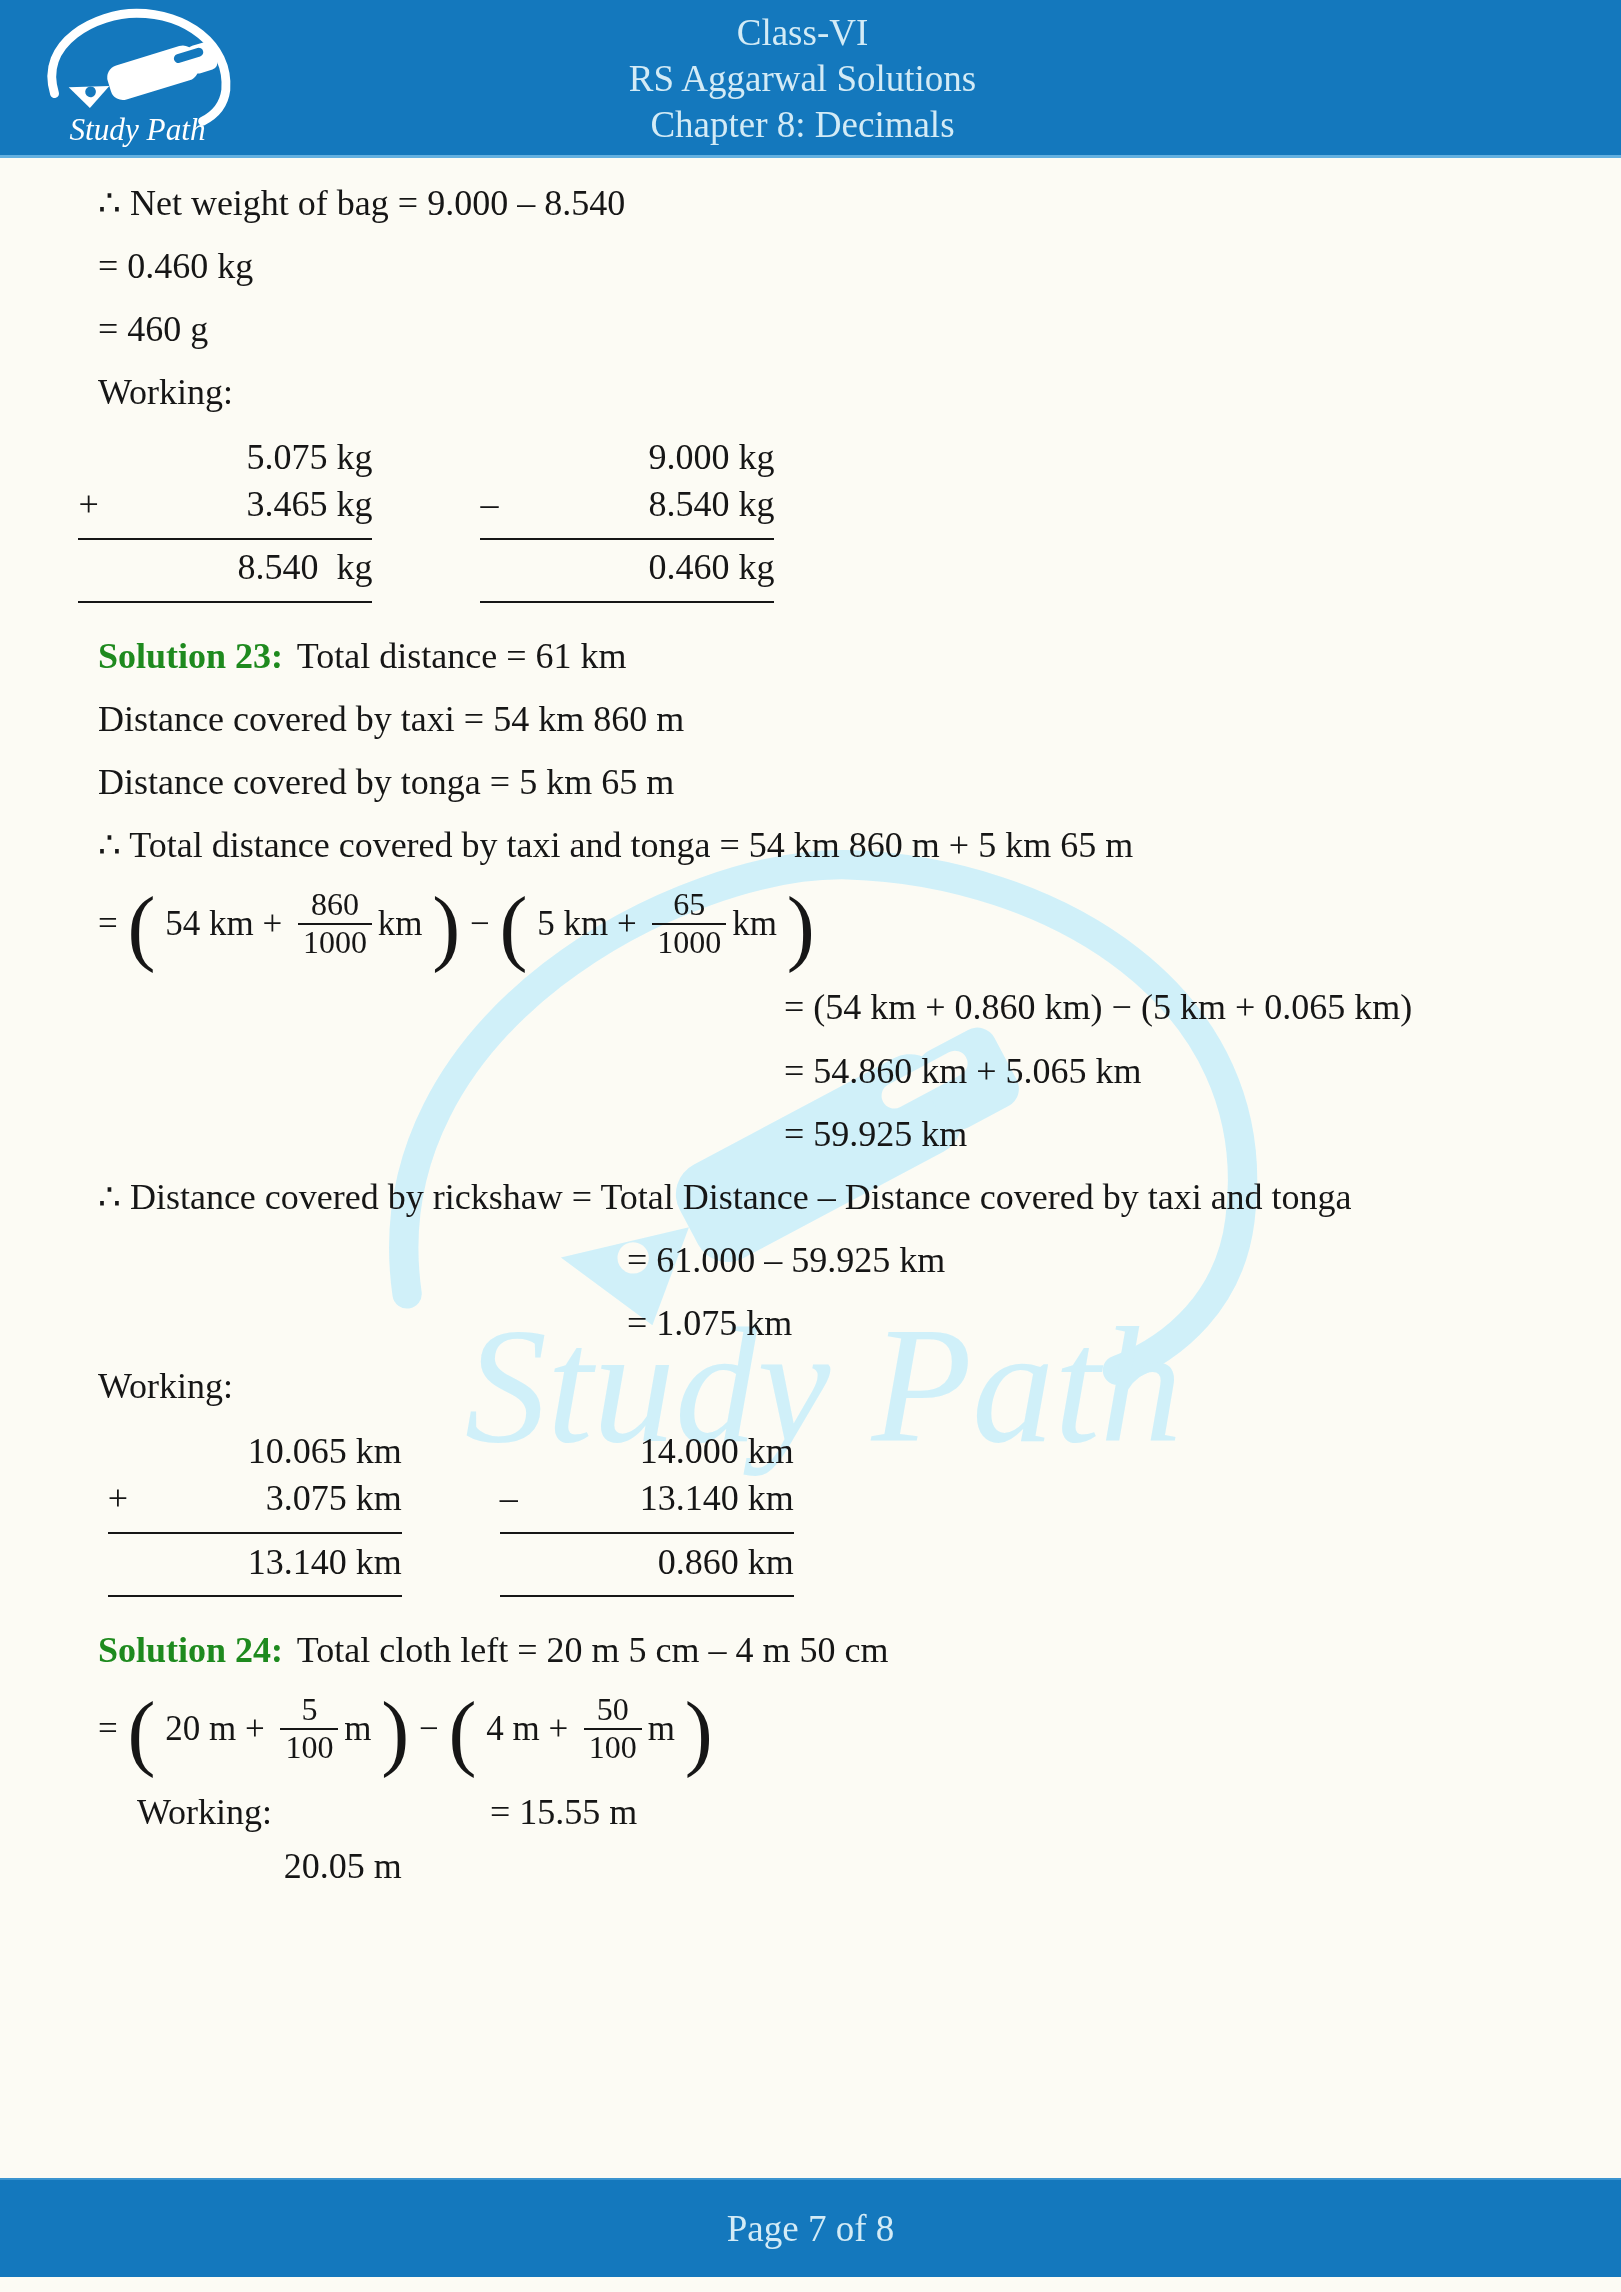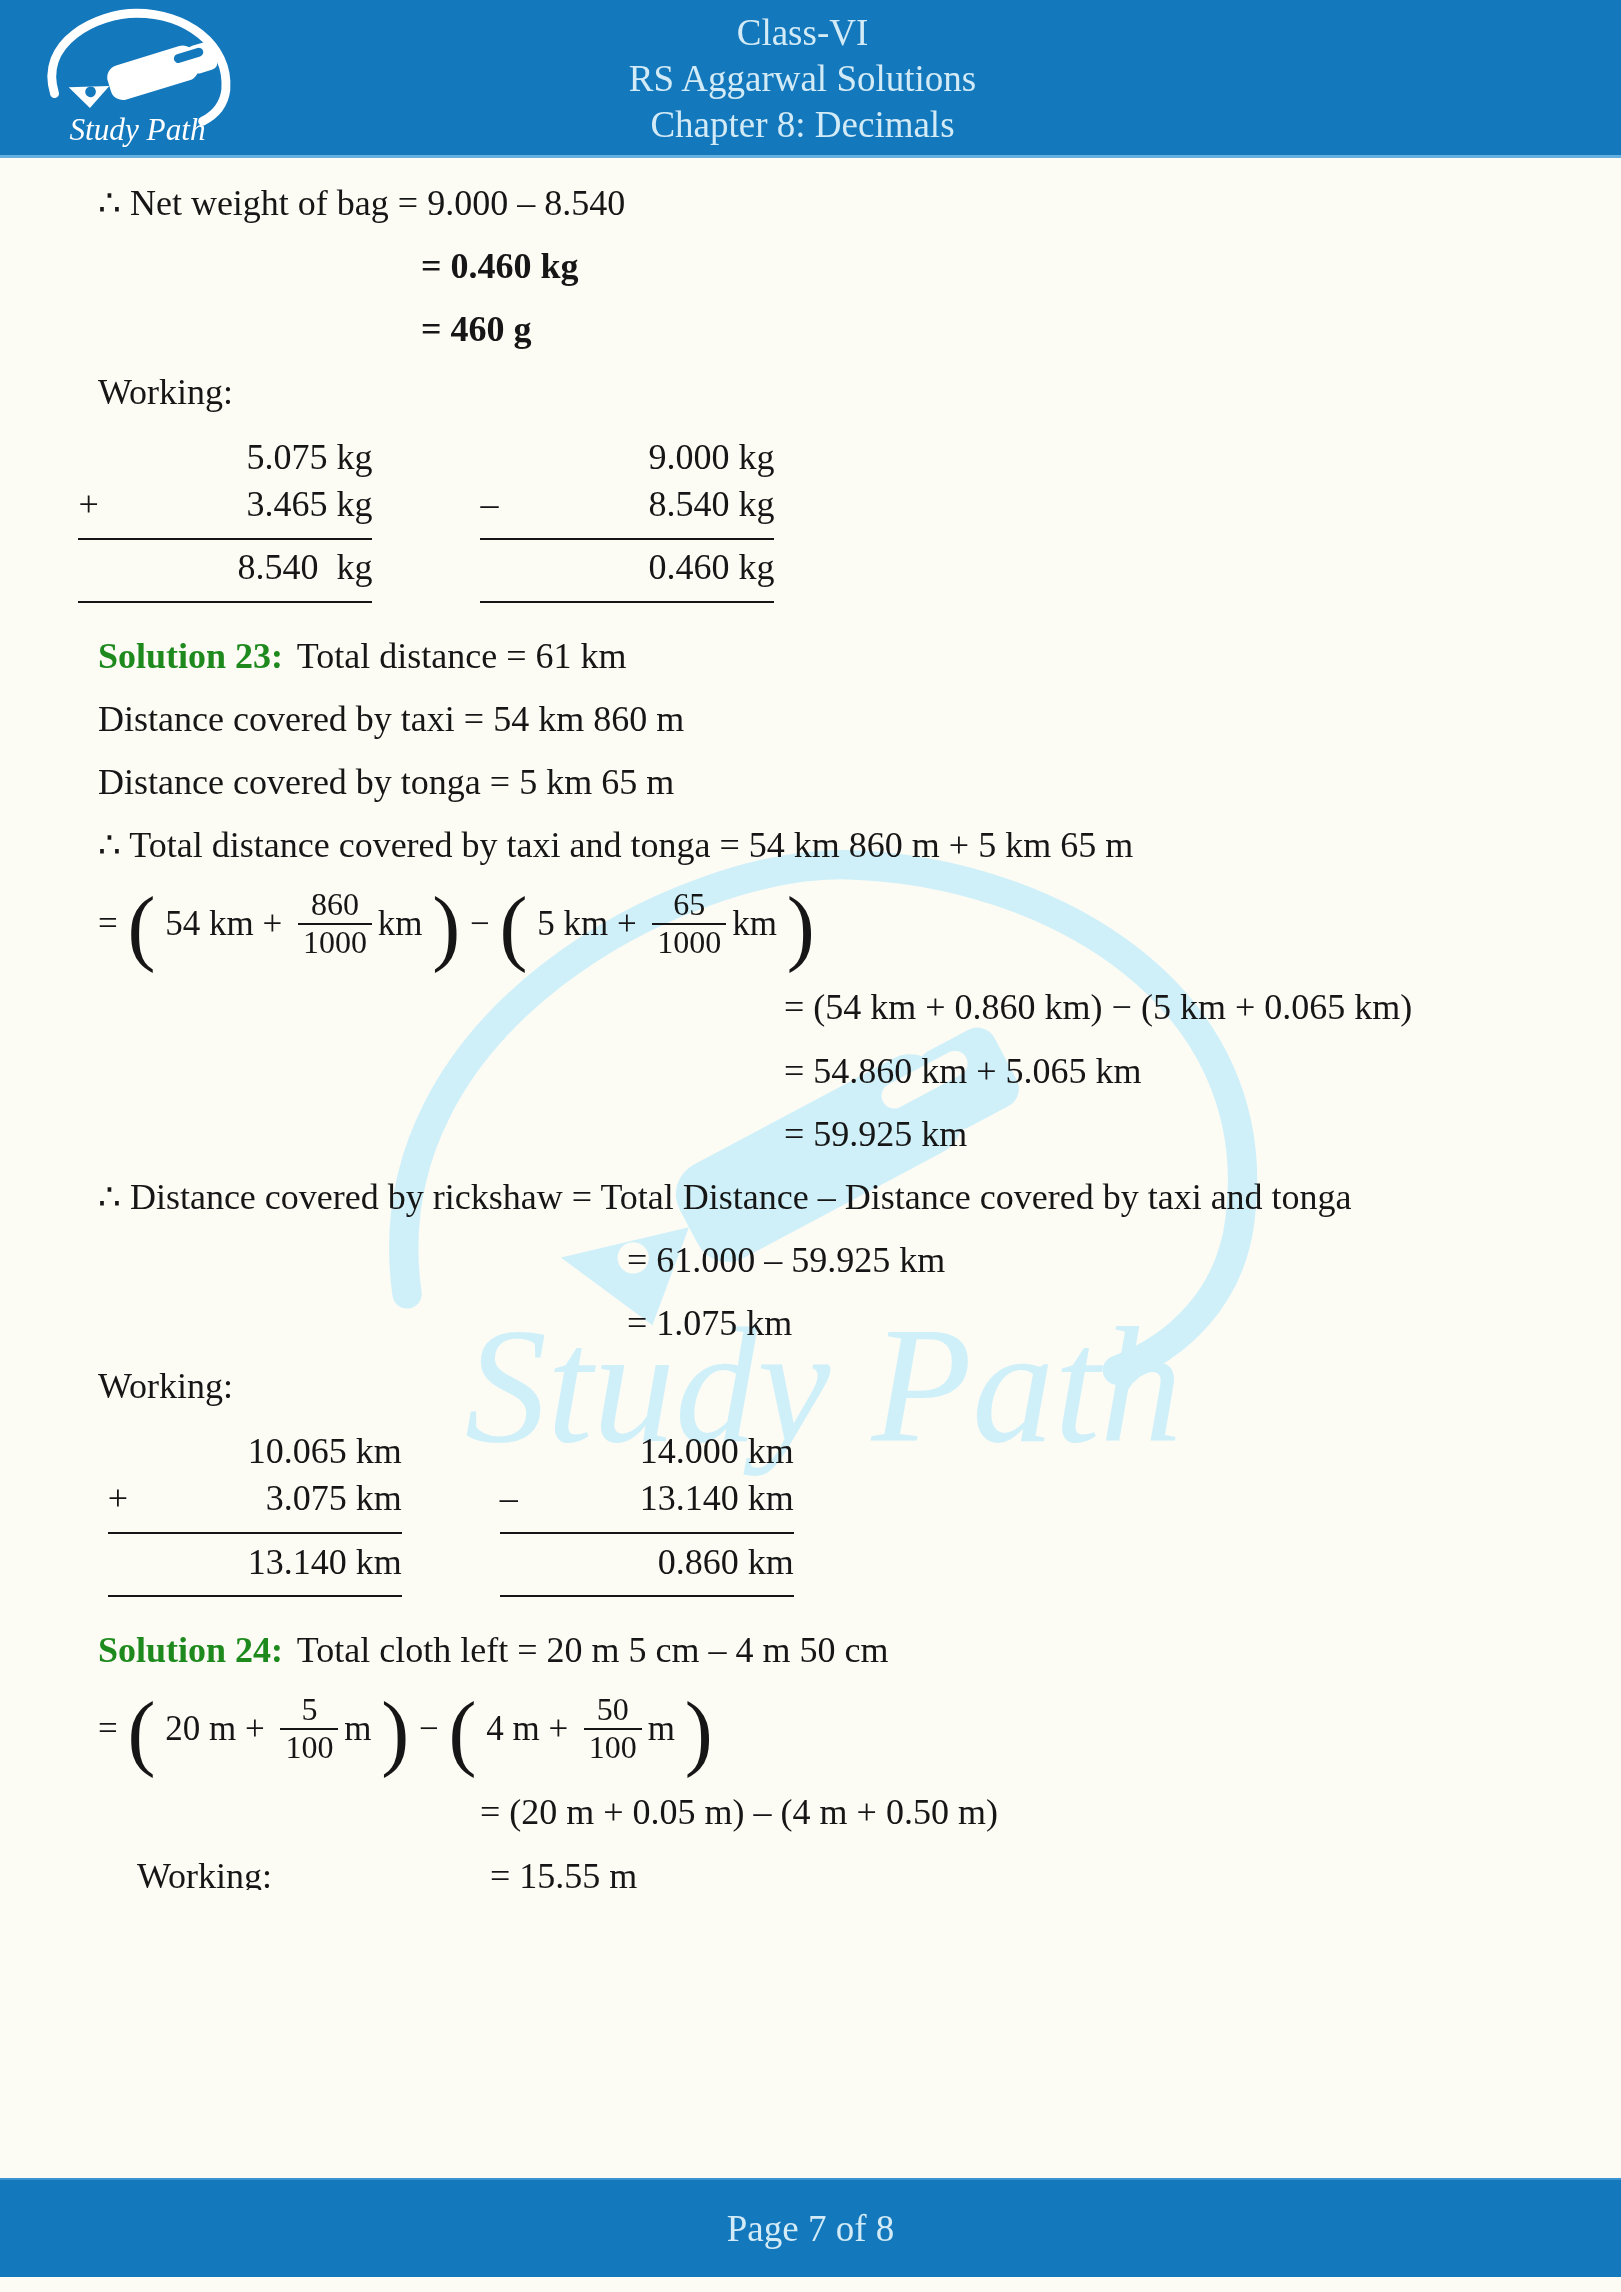--- a/index.html
+++ b/index.html
@@ -32,21 +32,21 @@
   }
   
   .content{
     position:relative;z-index:1;box-sizing:border-box;
     height:1732px;overflow:hidden;
     padding:23.5px 59px 0 98px;
     font-size:36px;
   }
   .line{line-height:1.18;margin:0 0 20.6px 0;white-space:pre-wrap;}
   .sol-label{color:#1e8a1e;font-weight:700;margin-right:13.7px;}
-  .ind-net{margin-left:323px;font-weight:bold;}
+  .ind-net{}
   .ind-s23{margin-left:686px;}
   .ind-rick{margin-left:529px;}
   .ind-s24{margin-left:382px;}
   
   .eqrow{display:flex;align-items:center;font-size:35px;margin:9.8px 0 25.5px 0;}
   .eqrow > *{margin-right:9.8px;}
   .paren{font-size:240%;font-weight:300;line-height:0;position:relative;top:2.9px;}
   .frac{display:inline-flex;flex-direction:column;align-items:center;
         font-size:32px;line-height:1.12;margin:0 5.9px;}
   .frac .den{border-top:2.9px solid #161616;padding:0 4.9px;}
@@ -231,21 +231,20 @@
     <span class="paren">(</span>
     <span>4 m +</span>
     <span class="frac">
       <span class="num">50</span>
       <span class="den">100</span>
     </span>
     <span>m</span>
     <span class="paren">)</span>
   </div>
 
-  <div class="line ind-s24">= (20 m + 0.05 m) – (4 m + 0.50 m)</div>
 
   <div class="wfinal">
     <span class="wf-label">Working:</span>
     <span>= 15.55 m</span>
   </div>
 
   <div class="wblock b3">
     <div class="wcol">
       <div class="wrow">
         <span class="wsign"></span>

